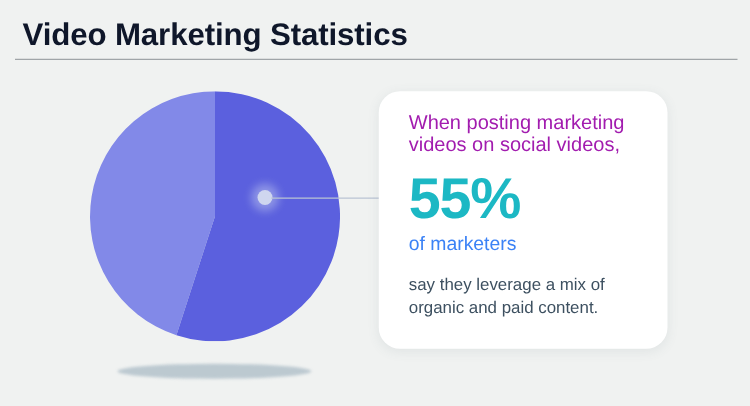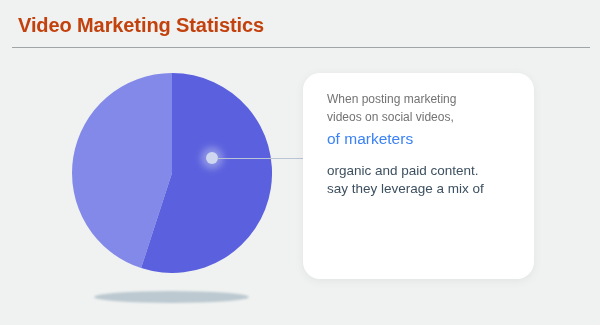--- a/index.html
+++ b/index.html
@@ -20,23 +20,23 @@
     left: 0; top: 0;
     width: 600px; height: 325px;
     background: #f0f2f1;
   }
 
   
   .page-title {
     position: absolute;
     left: 18px;
     top: 14px;
-    font-size: 20px;
+    font-size: 25px;
     font-weight: bold;
-    color: #c2410c;
+    color: #0f172a;
     letter-spacing: -0.1px;
     white-space: nowrap;
   }
   .title-rule {
     position: absolute;
     left: 12px;
     top: 47px;
     width: 578px;
     height: 1px;
     background: #a0a5a8;
@@ -98,23 +98,23 @@
     border-radius: 17px;
     box-shadow: 0 2px 9px rgba(80, 95, 110, 0.09);
   }
   .callout-inner {
     position: absolute;
     left: 24px;
     top: 17px;
     right: 16px;
   }
   .callout-lead {
-    font-size: 12px;
+    font-size: 16px;
     line-height: 18px;
-    color: #737373;
+    color: #a21caf;
   }
   .callout-big {
     margin-top: 7px;
     font-size: 46px;
     line-height: 50px;
     font-weight: bold;
     color: #1cb8c4;
     letter-spacing: -1px;
   }
   .callout-sub {
@@ -155,24 +155,25 @@
   </div>
 
   <div class="callout-card">
     <div class="callout-inner">
 
       <div class="callout-lead">
         <span class="ln">When posting marketing</span>
         <span class="ln">videos on social videos,</span>
       </div>
 
+      <div class="callout-big">55%</div>
 
       <div class="callout-sub">of marketers</div>
 
       <div class="callout-tail">
+        <span class="ln">say they leverage a mix of</span>
         <span class="ln">organic and paid content.</span>
-        <span class="ln">say they leverage a mix of</span>
       </div>
 
     </div>
   </div>
 
 </div>
 
 </body></html>

